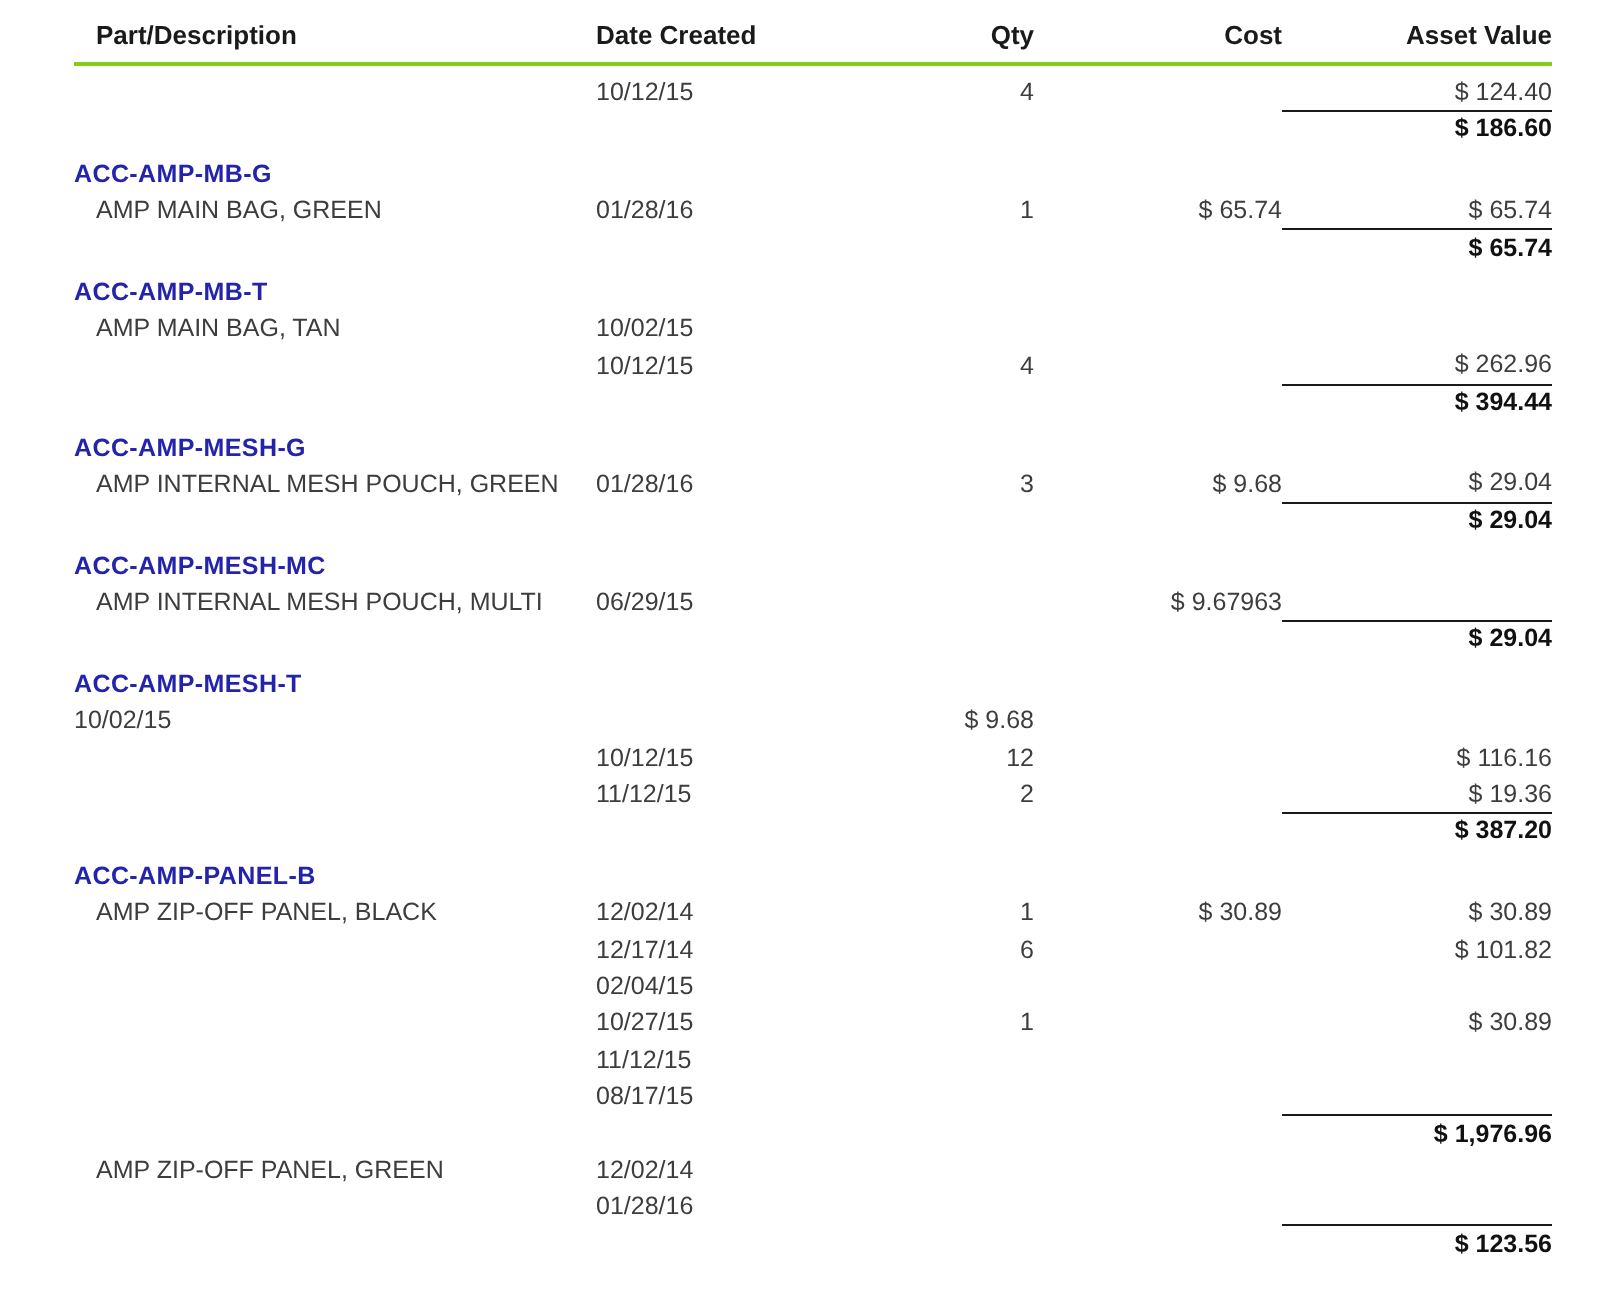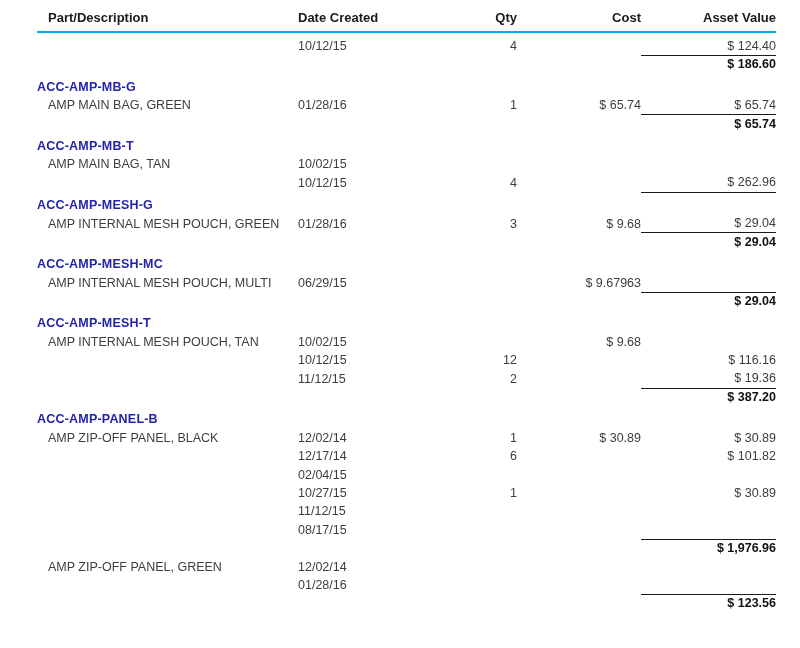--- a/index.html
+++ b/index.html
@@ -18,21 +18,21 @@
   .hrow, .row{
     display:grid;
     grid-template-columns:261px 110px 109px 124px 135px;
     align-items:center;
   }
   .hrow{
     height:21px;
     font-size:13px;
     font-weight:bold;
     color:#1a1a1a;
-    border-bottom:2px solid #0ea5e9;
+    border-bottom:2px solid #84cc16;
     align-items:start;
   }
   .hcell{white-space:nowrap;}
   .c-desc{padding-left:11px;}
   .c-right{text-align:right;}
   .tbody{padding-top:4px;}
   .row{
     height:18.4px;
     font-size:12.5px;
     line-height:18.4px;
@@ -106,20 +106,27 @@
     <div class="cell c-right"></div>
     <div class="cell c-right c-av"></div>
   </div>
         <div class="row">
     <div class="cell c-desc"></div>
     <div class="cell">10/12/15</div>
     <div class="cell c-right">4</div>
     <div class="cell c-right"></div>
     <div class="cell c-right c-av rule">$ 262.96</div>
   </div>
+        <div class="row subtotal">
+    <div class="cell c-desc"></div>
+    <div class="cell"></div>
+    <div class="cell c-right"></div>
+    <div class="cell c-right"></div>
+    <div class="cell c-right c-av">$ 394.44</div>
+  </div>
         <div class="row grouprow">
           <div class="part-code">ACC-AMP-MESH-G</div>
         </div>
         <div class="row">
     <div class="cell c-desc">AMP INTERNAL MESH POUCH, GREEN</div>
     <div class="cell">01/28/16</div>
     <div class="cell c-right">3</div>
     <div class="cell c-right">$ 9.68</div>
     <div class="cell c-right c-av rule">$ 29.04</div>
   </div>
@@ -144,21 +151,20 @@
     <div class="cell c-desc"></div>
     <div class="cell"></div>
     <div class="cell c-right"></div>
     <div class="cell c-right"></div>
     <div class="cell c-right c-av">$ 29.04</div>
   </div>
         <div class="row grouprow">
           <div class="part-code">ACC-AMP-MESH-T</div>
         </div>
         <div class="row">
-    <div class="cell c-desc">AMP INTERNAL MESH POUCH, TAN</div>
     <div class="cell">10/02/15</div>
     <div class="cell c-right"></div>
     <div class="cell c-right">$ 9.68</div>
     <div class="cell c-right c-av"></div>
   </div>
         <div class="row">
     <div class="cell c-desc"></div>
     <div class="cell">10/12/15</div>
     <div class="cell c-right">12</div>
     <div class="cell c-right"></div>

